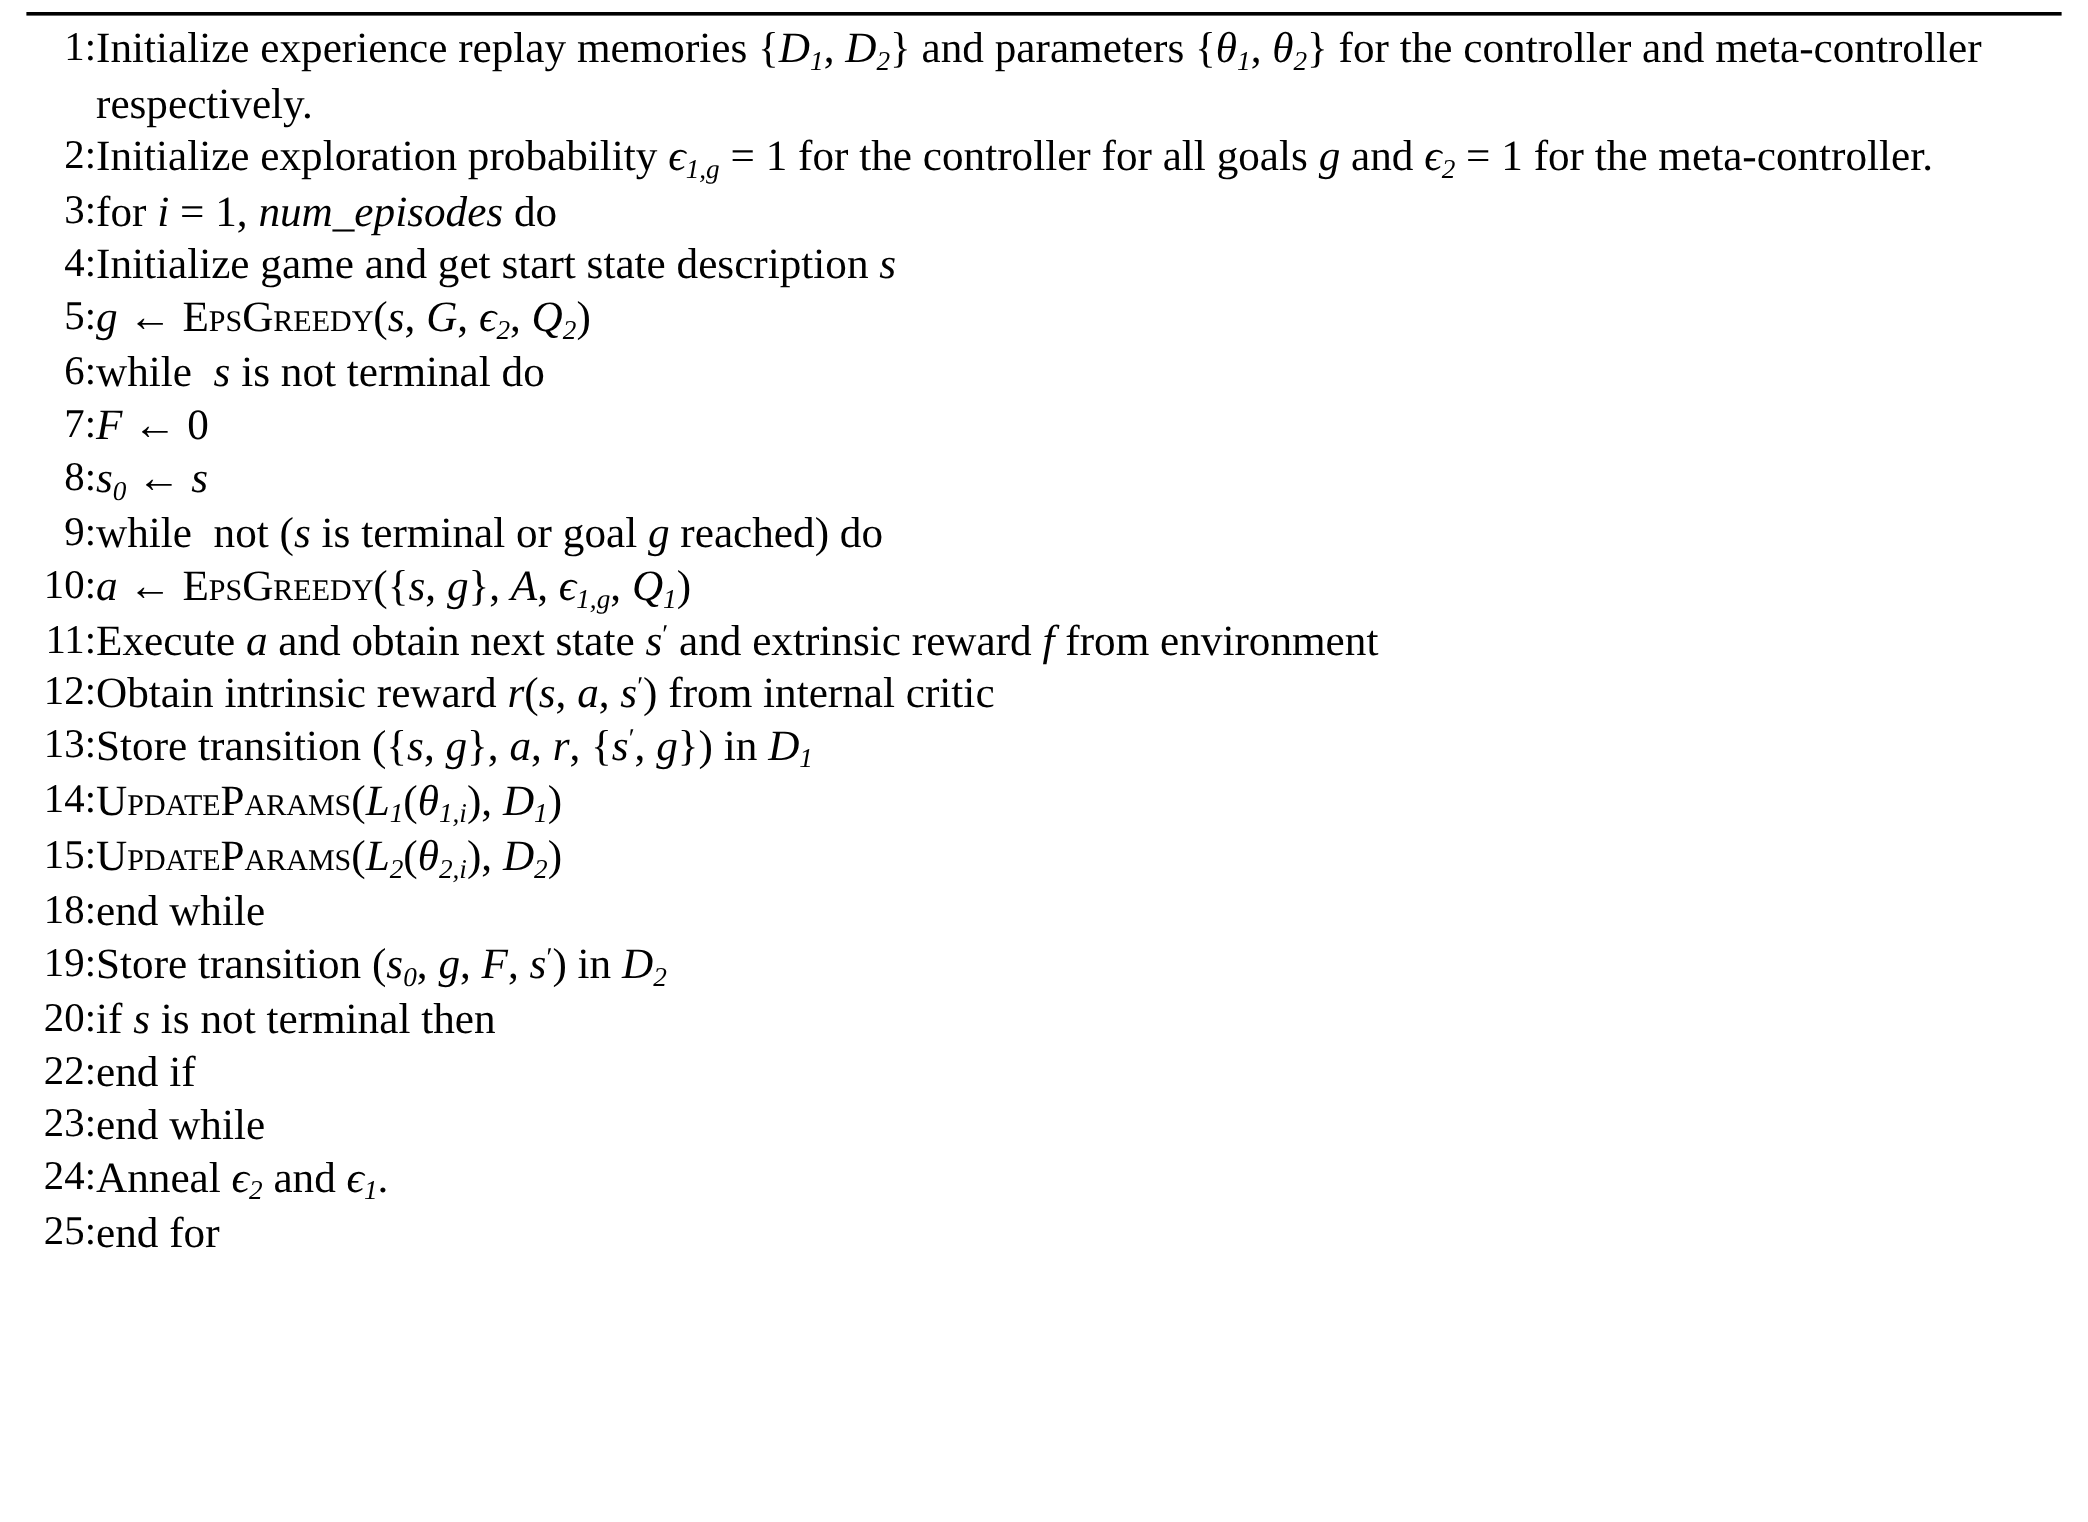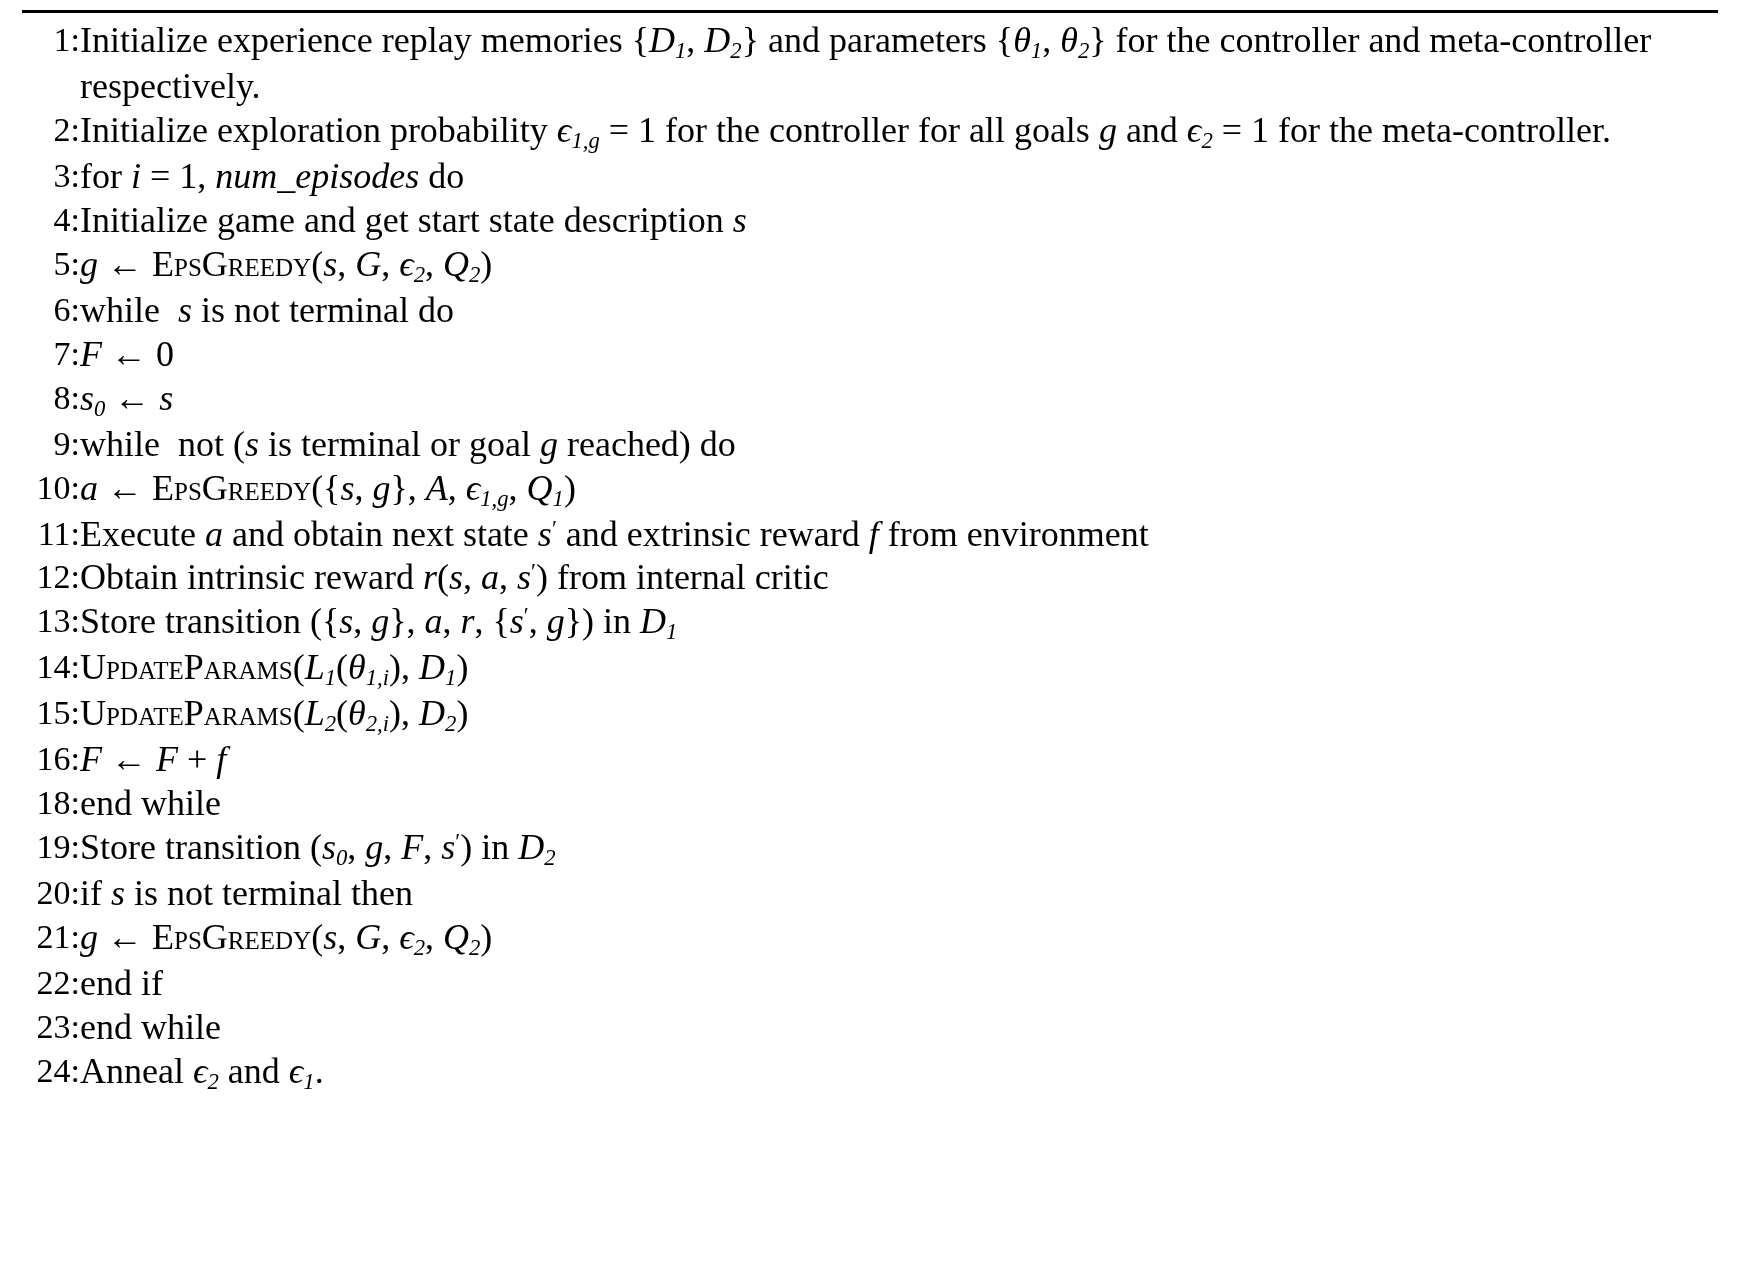--- a/index.html
+++ b/index.html
@@ -173,26 +173,20 @@
         </td>
       </tr>
 
       <tr>
         <td class="num">15:</td>
         <td class="body ind3">
           <span class="sc">UpdateParams</span>(<i class="cal">L</i><sub>2</sub>(<i>θ</i><sub>2,i</sub>), <i class="cal">D</i><sub>2</sub>)
         </td>
       </tr>
 
-      <tr>
-        <td class="num">16:</td>
-        <td class="body ind3">
-          <i>F</i> ← <i>F</i> + <i>f</i>
-        </td>
-      </tr>
 
 
       <tr>
         <td class="num">18:</td>
         <td class="body ind2">
           <span class="kw">end while</span>
         </td>
       </tr>
 
       <tr>
@@ -202,26 +196,20 @@
         </td>
       </tr>
 
       <tr>
         <td class="num">20:</td>
         <td class="body ind2">
           <span class="kw">if</span> <i>s</i> is <span class="kw">not</span> terminal <span class="kw">then</span>
         </td>
       </tr>
 
-      <tr>
-        <td class="num">21:</td>
-        <td class="body ind3">
-          <i>g</i> ← <span class="sc">EpsGreedy</span>(<i>s</i>, <i class="cal">G</i>, <i>ϵ</i><sub>2</sub>, <i>Q</i><sub>2</sub>)
-        </td>
-      </tr>
 
       <tr>
         <td class="num">22:</td>
         <td class="body ind2">
           <span class="kw">end if</span>
         </td>
       </tr>
 
       <tr>
         <td class="num">23:</td>
@@ -230,16 +218,22 @@
         </td>
       </tr>
 
       <tr>
         <td class="num">24:</td>
         <td class="body ind1">
           Anneal <i>ϵ</i><sub>2</sub> and <i>ϵ</i><sub>1</sub>.
         </td>
       </tr>
 
+      <tr>
+        <td class="num">25:</td>
+        <td class="body ind0">
+          <span class="kw">end for</span>
+        </td>
+      </tr>
 
     </tbody>
   </table>
 </div>
 
 </body></html>

